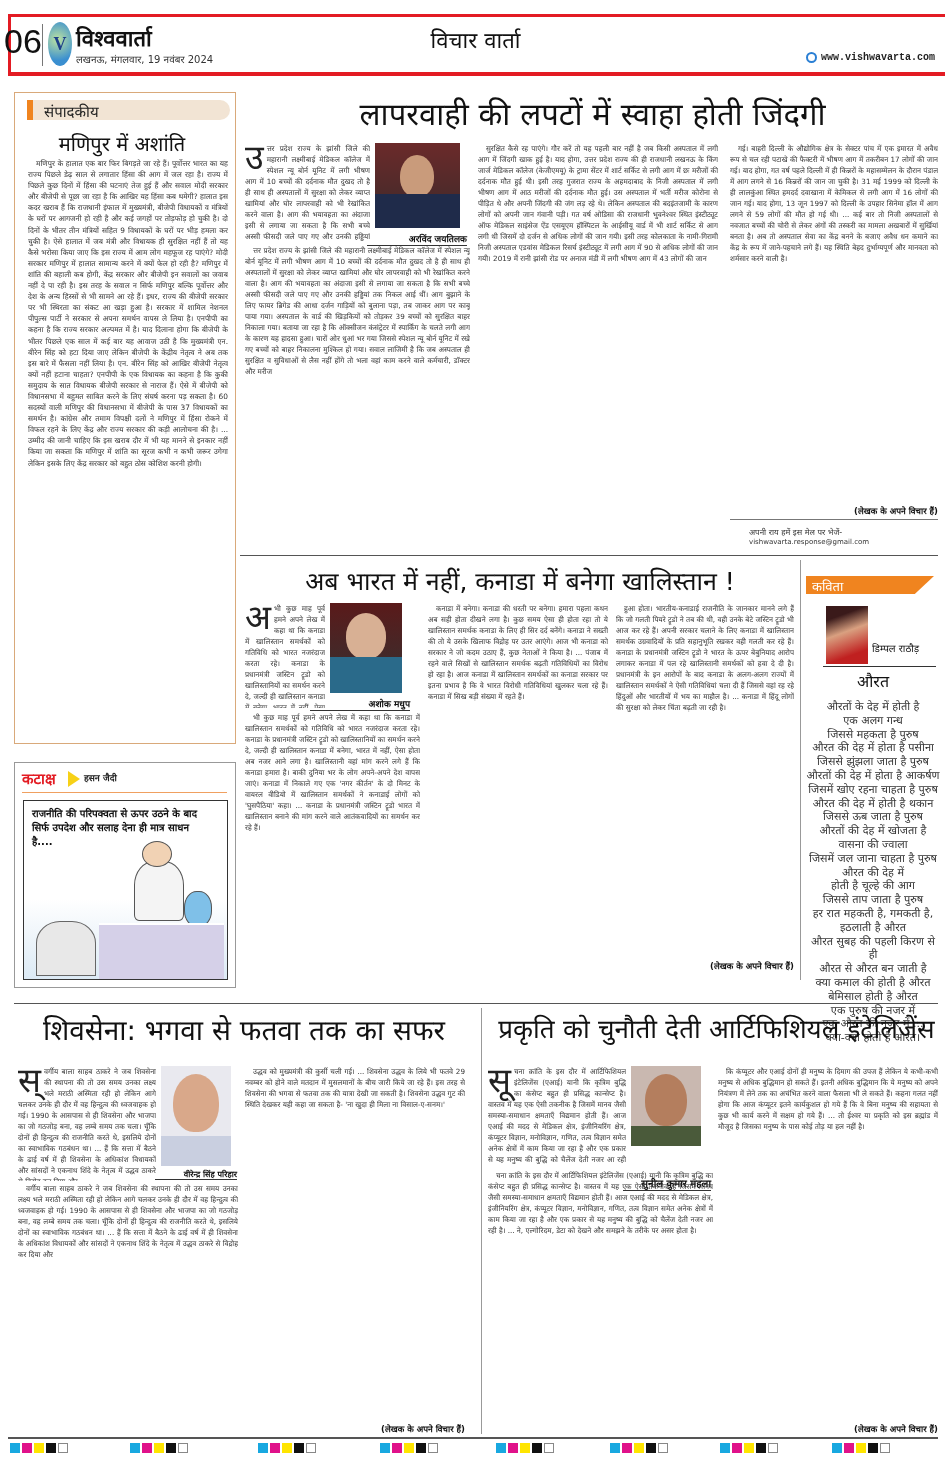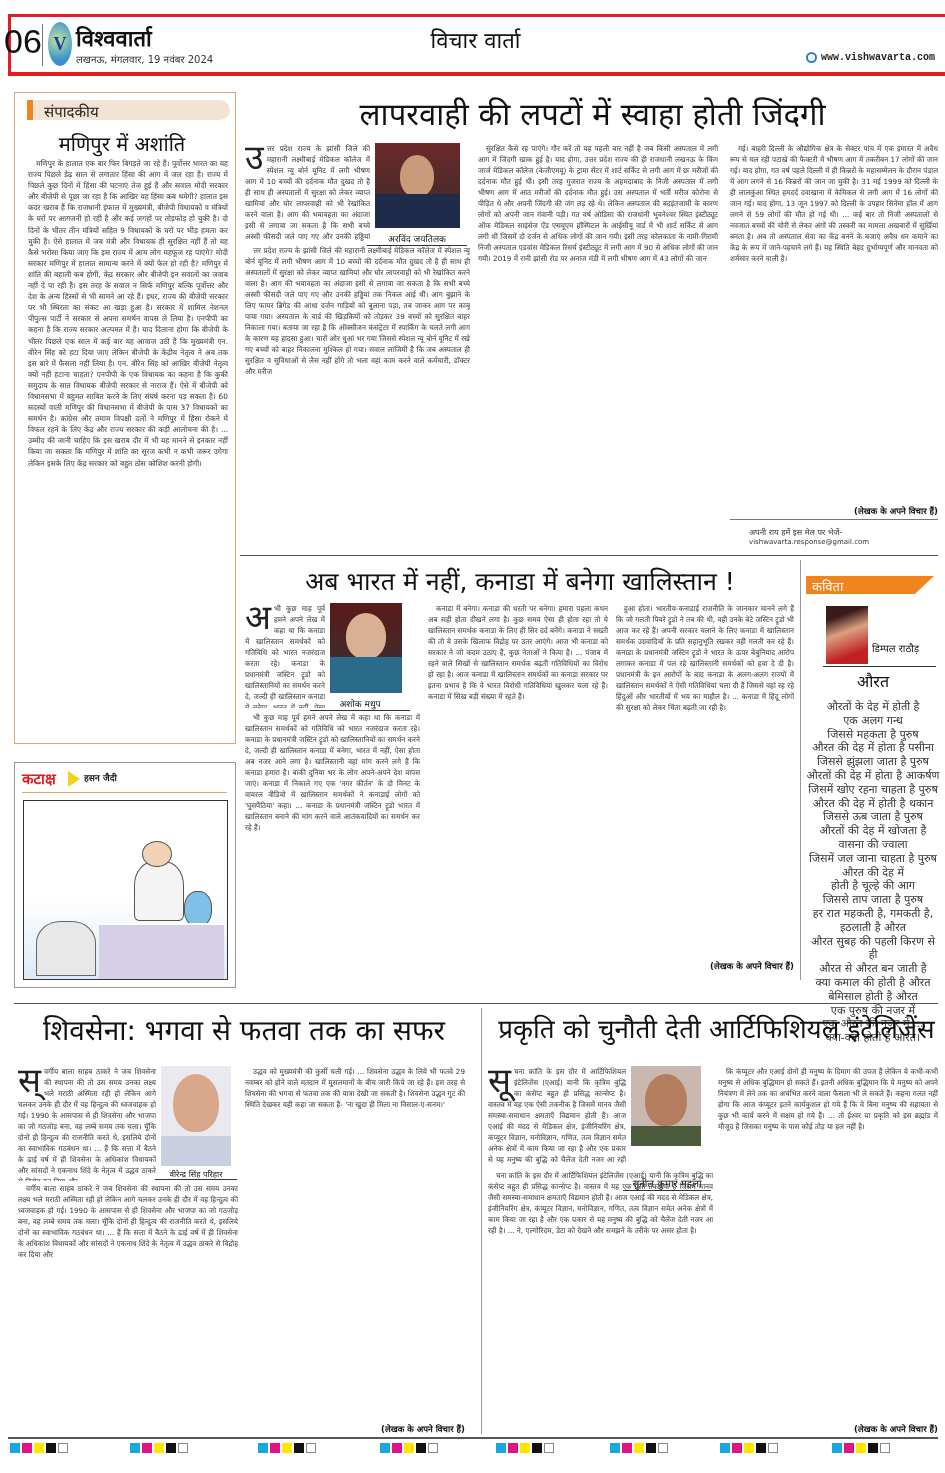--- a/index.html
+++ b/index.html
@@ -19,21 +19,21 @@
 .edtag::before{content:"";position:absolute;left:-3px;top:0;width:6px;height:20px;background:#f0841f}
 .edtag span{position:absolute;left:14px;top:1px;font-size:15px;color:#222}
 .edtitle{position:absolute;left:12px;top:130px;width:220px;text-align:center;font-size:20px;color:#111}
 .body{position:absolute;font-size:7.2px;line-height:11px;color:#333;text-align:justify;overflow:hidden}
 .body p{text-indent:8px}
 .dropcap{float:left;font-size:34px;line-height:28px;margin-right:3px;color:#222}
 .headline{position:absolute;text-align:center;color:#111;white-space:nowrap}
 .photo{position:absolute;background:linear-gradient(180deg,#6b2a2a,#3a2a2a);overflow:hidden}
 .face{position:absolute;border-radius:50% 50% 45% 45%;background:#c99b7b}
 .suit{position:absolute;bottom:0;left:0;right:0;height:40%;background:#1f2b4a}
-.caption{position:absolute;font-size:11px;font-weight:normal;text-align:center;color:#111;border-bottom:1px solid #333}
+.caption{position:absolute;font-size:11px;font-weight:bold;text-align:right;color:#111;border-bottom:1px solid #333}
 .hr{position:absolute;height:1px;background:#777}
 .vr{position:absolute;width:1px;background:#999}
 .note{position:absolute;font-size:8.5px;font-weight:bold;color:#111;text-align:right}
 .mail{position:absolute;font-size:8px;color:#333}
 .kavita-tag{position:absolute;left:806px;top:576px;width:128px;height:18px;background:#f0841f;clip-path:polygon(0 0,100% 0,85% 100%,0 100%)}
 .kavita-tag span{position:absolute;left:6px;top:1px;font-size:13px;color:#fff}
 .poem{position:absolute;left:806px;top:700px;width:134px;text-align:center;font-size:11px;line-height:13.8px;color:#333}
 .katbox{position:absolute;left:14px;top:762px;width:222px;height:226px;border:1px solid #999}
 .kat-label{position:absolute;left:22px;top:768px;font-size:15px;color:#e31b23;font-weight:bold}
 .kat-arrow{position:absolute;left:68px;top:771px;width:0;height:0;border-top:8px solid transparent;border-bottom:8px solid transparent;border-left:12px solid #f7d117}
@@ -67,20 +67,21 @@
 <div class="body" style="left:28px;top:158px;width:200px;height:580px;font-size:7.4px;line-height:11.1px">
     <p>मणिपुर के हालात एक बार फिर बिगड़ते जा रहे हैं। पूर्वोत्तर भारत का यह राज्य पिछले डेढ़ साल से लगातार हिंसा की आग में जल रहा है। राज्य में पिछले कुछ दिनों में हिंसा की घटनाएं तेज हुई हैं और सवाल मोदी सरकार और बीजेपी से पूछा जा रहा है कि आखिर यह हिंसा कब थमेगी? हालात इस कदर खराब हैं कि राजधानी इंफाल में मुख्यमंत्री, बीजेपी विधायकों व मंत्रियों के घरों पर आगजनी हो रही है और कई जगहों पर तोड़फोड़ हो चुकी है। दो दिनों के भीतर तीन मंत्रियों सहित 9 विधायकों के घरों पर भीड़ हमला कर चुकी है। ऐसे हालात में जब मंत्री और विधायक ही सुरक्षित नहीं हैं तो यह कैसे भरोसा किया जाए कि इस राज्य में आम लोग महफूज रह पाएंगे? मोदी सरकार मणिपुर में हालात सामान्य करने में क्यों फेल हो रही है? मणिपुर में शांति की बहाली कब होगी, केंद्र सरकार और बीजेपी इन सवालों का जवाब नहीं दे पा रही है। इस तरह के सवाल न सिर्फ मणिपुर बल्कि पूर्वोत्तर और देश के अन्य हिस्सों से भी सामने आ रहे हैं। इधर, राज्य की बीजेपी सरकार पर भी स्थिरता का संकट आ खड़ा हुआ है। सरकार में शामिल नेशनल पीपुल्स पार्टी ने सरकार से अपना समर्थन वापस ले लिया है। एनपीपी का कहना है कि राज्य सरकार अल्पमत में है। याद दिलाना होगा कि बीजेपी के भीतर पिछले एक साल में कई बार यह आवाज उठी है कि मुख्यमंत्री एन. बीरेन सिंह को हटा दिया जाए लेकिन बीजेपी के केंद्रीय नेतृत्व ने अब तक इस बारे में फैसला नहीं लिया है। एन. बीरेन सिंह को आखिर बीजेपी नेतृत्व क्यों नहीं हटाना चाहता? एनपीपी के एक विधायक का कहना है कि कुकी समुदाय के सात विधायक बीजेपी सरकार से नाराज हैं। ऐसे में बीजेपी को विधानसभा में बहुमत साबित करने के लिए संघर्ष करना पड़ सकता है। 60 सदस्यों वाली मणिपुर की विधानसभा में बीजेपी के पास 37 विधायकों का समर्थन है। कांग्रेस और तमाम विपक्षी दलों ने मणिपुर में हिंसा रोकने में विफल रहने के लिए केंद्र और राज्य सरकार की कड़ी आलोचना की है। ... उम्मीद की जानी चाहिए कि इस खराब दौर में भी यह मानने से इनकार नहीं किया जा सकता कि मणिपुर में शांति का सूरज कभी न कभी जरूर उगेगा लेकिन इसके लिए केंद्र सरकार को बहुत ठोस कोशिश करनी होगी।</p>
   </div>
 
 <div class="katbox"></div>
 <div class="kat-label">कटाक्ष</div>
 <div class="kat-arrow"></div>
 <div class="kat-author">हसन जैदी</div>
 <div class="hr" style="left:22px;top:792px;width:205px;background:#f0a060"></div>
 <div class="cartoon">
+  <div class="cartoon-text">राजनीति की परिपक्वता से ऊपर उठने के बाद सिर्फ उपदेश और सलाह देना ही मात्र साधन है....</div>
   <div style="position:absolute;left:110px;top:60px;width:50px;height:60px;border-radius:40% 40% 10% 10%;background:#f4f4f4;border:1px solid #555"></div>
   <div style="position:absolute;left:118px;top:40px;width:30px;height:26px;border-radius:50%;background:#f1d2b4;border:1px solid #555"></div>
   <div style="position:absolute;left:160px;top:90px;width:28px;height:36px;border-radius:45%;background:#7fc0e8;border:1px solid #555"></div>
   <div style="position:absolute;left:75px;top:122px;width:125px;height:56px;background:#d5d0e8;border-top:2px solid #fff"></div>
   <div style="position:absolute;left:12px;top:120px;width:60px;height:55px;border-radius:40% 40% 0 0;background:#e8e8e8;border:1px solid #666"></div>
 </div>
 
 <div class="headline" style="left:240px;top:92px;width:705px;font-size:31px">लापरवाही की लपटों में स्वाहा होती जिंदगी</div>
 <div class="photo" style="left:375px;top:143px;width:85px;height:85px">
   <div class="face" style="left:25px;top:12px;width:34px;height:42px"></div>

